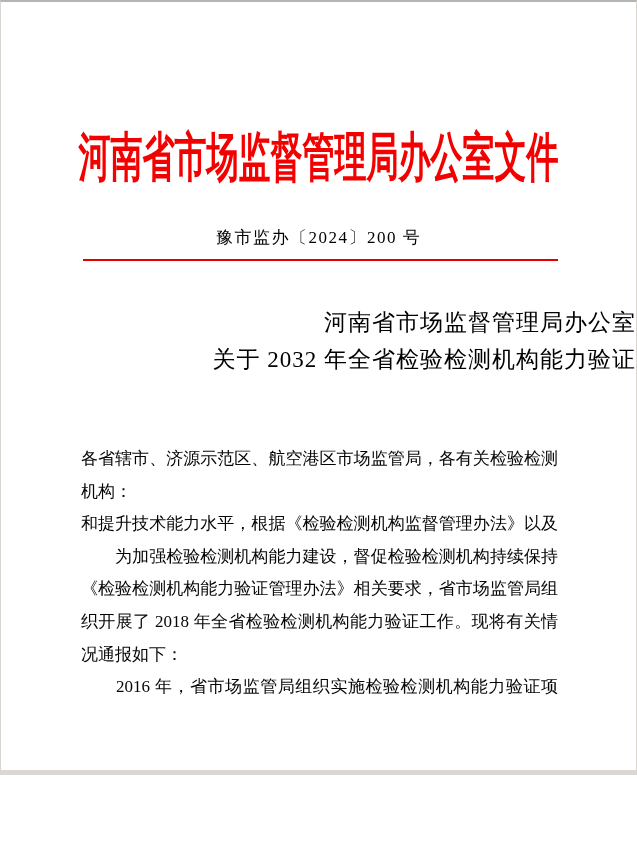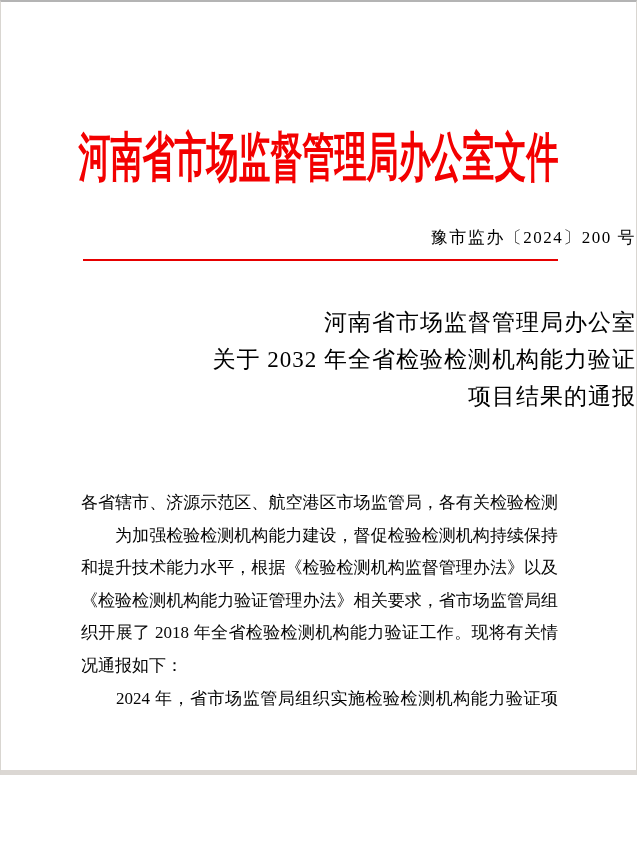--- a/index.html
+++ b/index.html
@@ -27,21 +27,21 @@
     font-weight: bold;
     color: #f30000;
     white-space: nowrap;
     transform: scaleY(1.65);
     transform-origin: center center;
   }
 
   .doc-number {
     position: absolute;
     top: 224px; left: 0; right: 0;
-    text-align: right;
+    text-align: center;
     font-size: 17px;
     letter-spacing: 1.5px;
     color: #000000;
   }
 
   .red-line {
     position: absolute;
     top: 257px; left: 82px;
     width: 475px; height: 2px;
     background: #e60000;
@@ -56,21 +56,20 @@
     letter-spacing: 1px;
     color: #000000;
   }
 
   .body-text {
     position: absolute;
     top: 441px; left: 80px; width: 477px;
     font-size: 17px;
     line-height: 32.6px;
     color: #050505;
-    margin-top: 44px;
   }
   .line { text-align: justify; text-align-last: justify; }
   .line.short { text-align: left; text-align-last: left; }
   .line.heading {
     font-weight: bold;
     font-family: "Liberation Sans", sans-serif;
     letter-spacing: 1px;
   }
 
   .page-num {
@@ -88,28 +87,28 @@
 
   <div class="red-title">河南省市场监督管理局办公室文件</div>
 
   <div class="doc-number">豫市监办〔2024〕200 号</div>
 
   <div class="red-line"></div>
 
   <div class="main-title">
     <div>河南省市场监督管理局办公室</div>
     <div>关于 2032 年全省检验检测机构能力验证</div>
-    <div>项目结果的通报</div>
   </div>
 
   <div class="body-text">
     <div class="line">各省辖市、济源示范区、航空港区市场监管局，各有关检验检测</div>
+    <div class="line short">机构：</div>
+    <div class="line">和提升技术能力水平，根据《检验检测机构监督管理办法》以及</div>
     <div class="line">　　为加强检验检测机构能力建设，督促检验检测机构持续保持</div>
-    <div class="line">和提升技术能力水平，根据《检验检测机构监督管理办法》以及</div>
     <div class="line">《检验检测机构能力验证管理办法》相关要求，省市场监管局组</div>
     <div class="line">织开展了 2018 年全省检验检测机构能力验证工作。现将有关情</div>
     <div class="line short">况通报如下：</div>
-    <div class="line">　　2024 年，省市场监管局组织实施检验检测机构能力验证项</div>
+    <div class="line">　　2016 年，省市场监管局组织实施检验检测机构能力验证项</div>
   </div>
 
   <div class="page-num">— 1 —</div>
 
 </div>
 
 </body></html>

